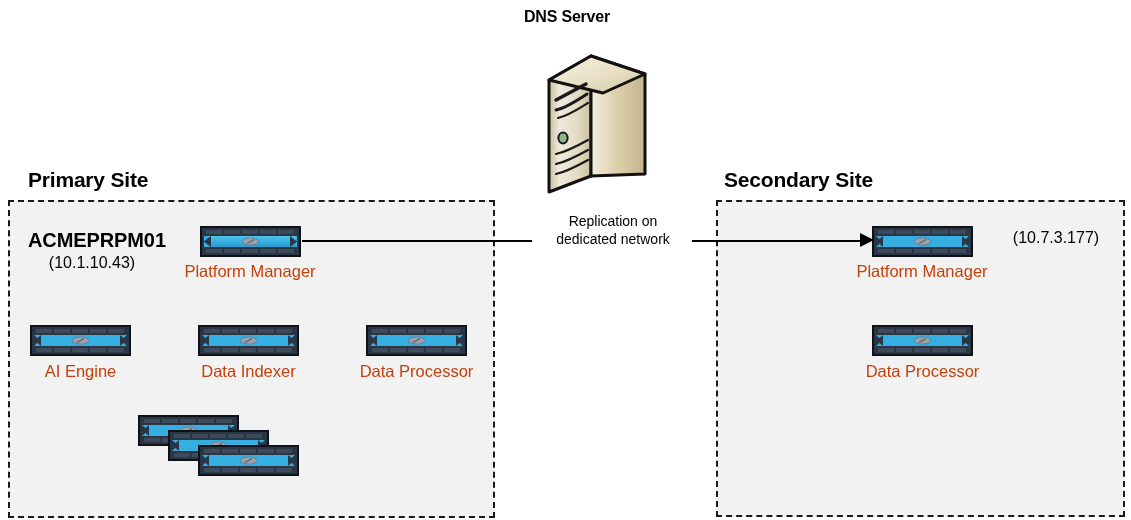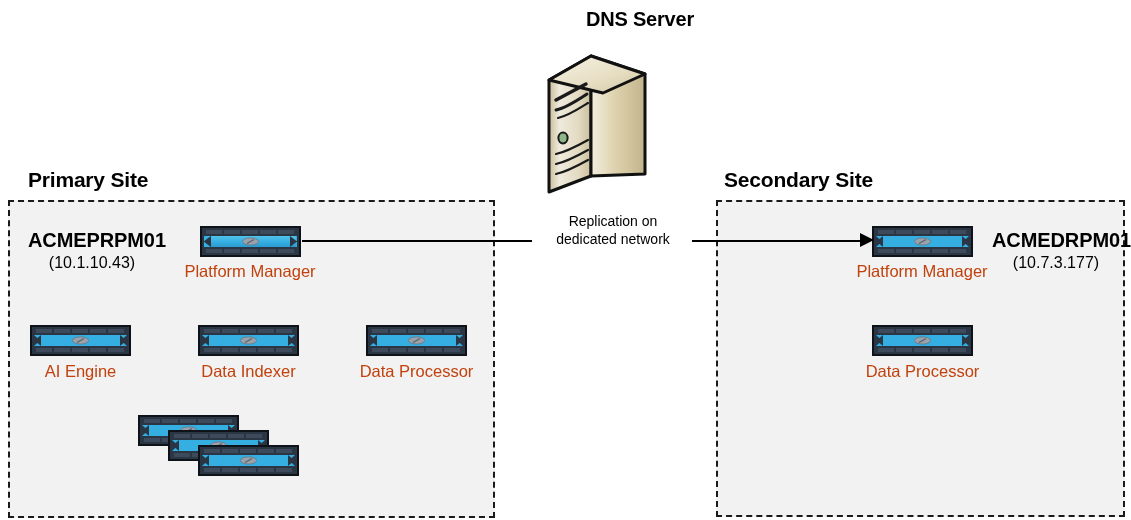--- a/index.html
+++ b/index.html
@@ -66,24 +66,24 @@
     color: #000000;
     text-align: center;
     line-height: 1.25;
     white-space: nowrap;
     background: #ffffff;
     z-index: 6;
   }
   .dns-title {
     position: absolute;
     font-weight: bold;
-    font-size: 20px;
+    font-size: 16px;
     color: #000000;
     white-space: nowrap;
-    text-align: right;
+    text-align: left;
     letter-spacing: -0.2px;
   }
 
   
   .appliance {
     position: absolute;
     width: 101px;
     height: 31px;
   }
   .appliance svg { display: block; width: 101px; height: 31px; }
@@ -367,21 +367,20 @@
   <div class="link-label" style="left:534px; top:213px; width:158px;">
     <span>Replication on</span><br>
     <span>dedicated network</span>
   </div>
 
   <div class="site-title" style="left:724px; top:168px;">Secondary Site</div>
 
   <div class="site-box" style="left:716px; top:200px; width:409px; height:317px;"></div>
 
   <div class="host-label" style="left:992px; top:228px; width:128px;">
-    <span class="host-name">ACMEDRPM01</span>
     <span class="host-ip">(10.7.3.177)</span>
   </div>
 
   <div class="appliance" style="left:872px; top:226px;">
     <svg viewBox="0 0 101 31" xmlns="http://www.w3.org/2000/svg">
       <rect x="1" y="1" width="99" height="29" fill="#2b3644" stroke="#0d1319" stroke-width="2"></rect>
       <g fill="#3c4a5c">
         <rect x="6" y="4" width="16" height="4"></rect>
           <rect x="24" y="4" width="16" height="4"></rect>
         <rect x="42" y="4" width="16" height="4"></rect>

